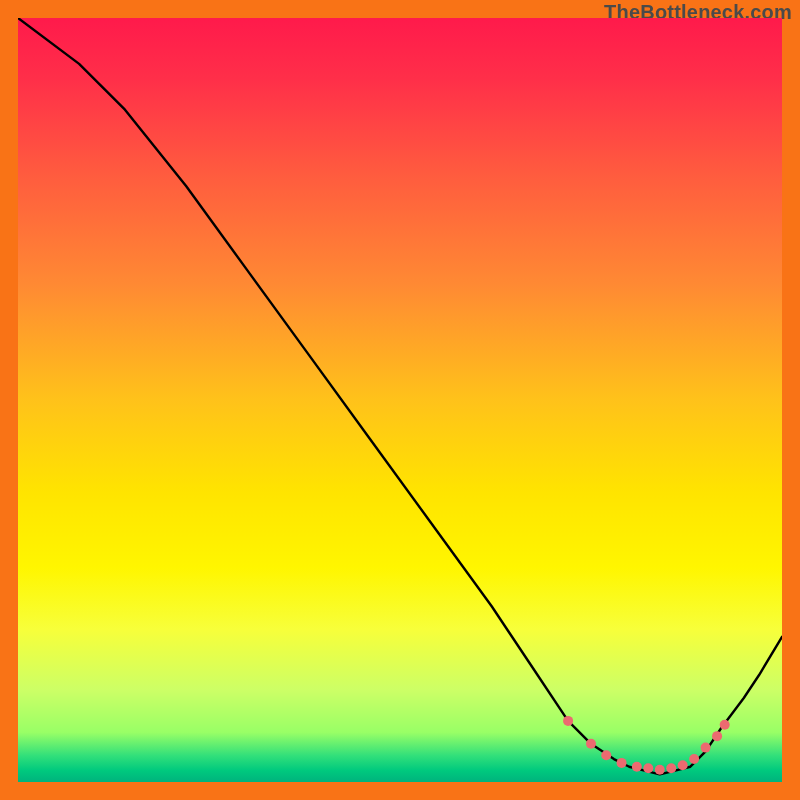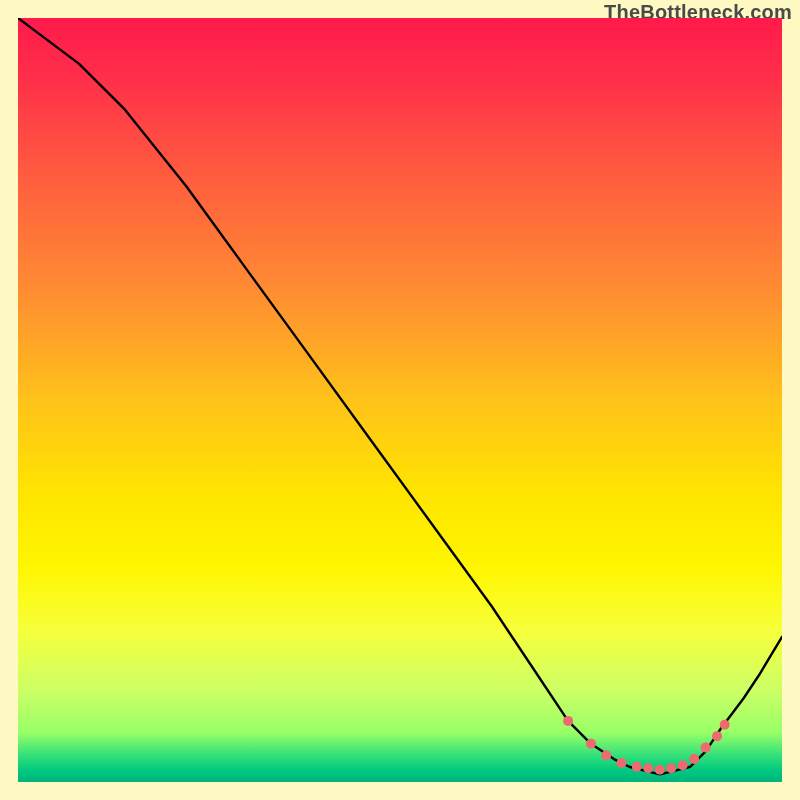--- a/index.html
+++ b/index.html
@@ -8,21 +8,21 @@
     width: 800px;
     height: 800px;
     background: #000;
     overflow: hidden;
     font-family: Arial, Helvetica, sans-serif;
   }
   .stage {
     position: relative;
     width: 800px;
     height: 800px;
-    background: #fef9c3;
+    background: #f97316;
   }
   .plot {
     position: absolute;
     left: 18px;
     top: 18px;
     width: 764px;
     height: 764px;
   }
   .watermark {
     position: absolute;

